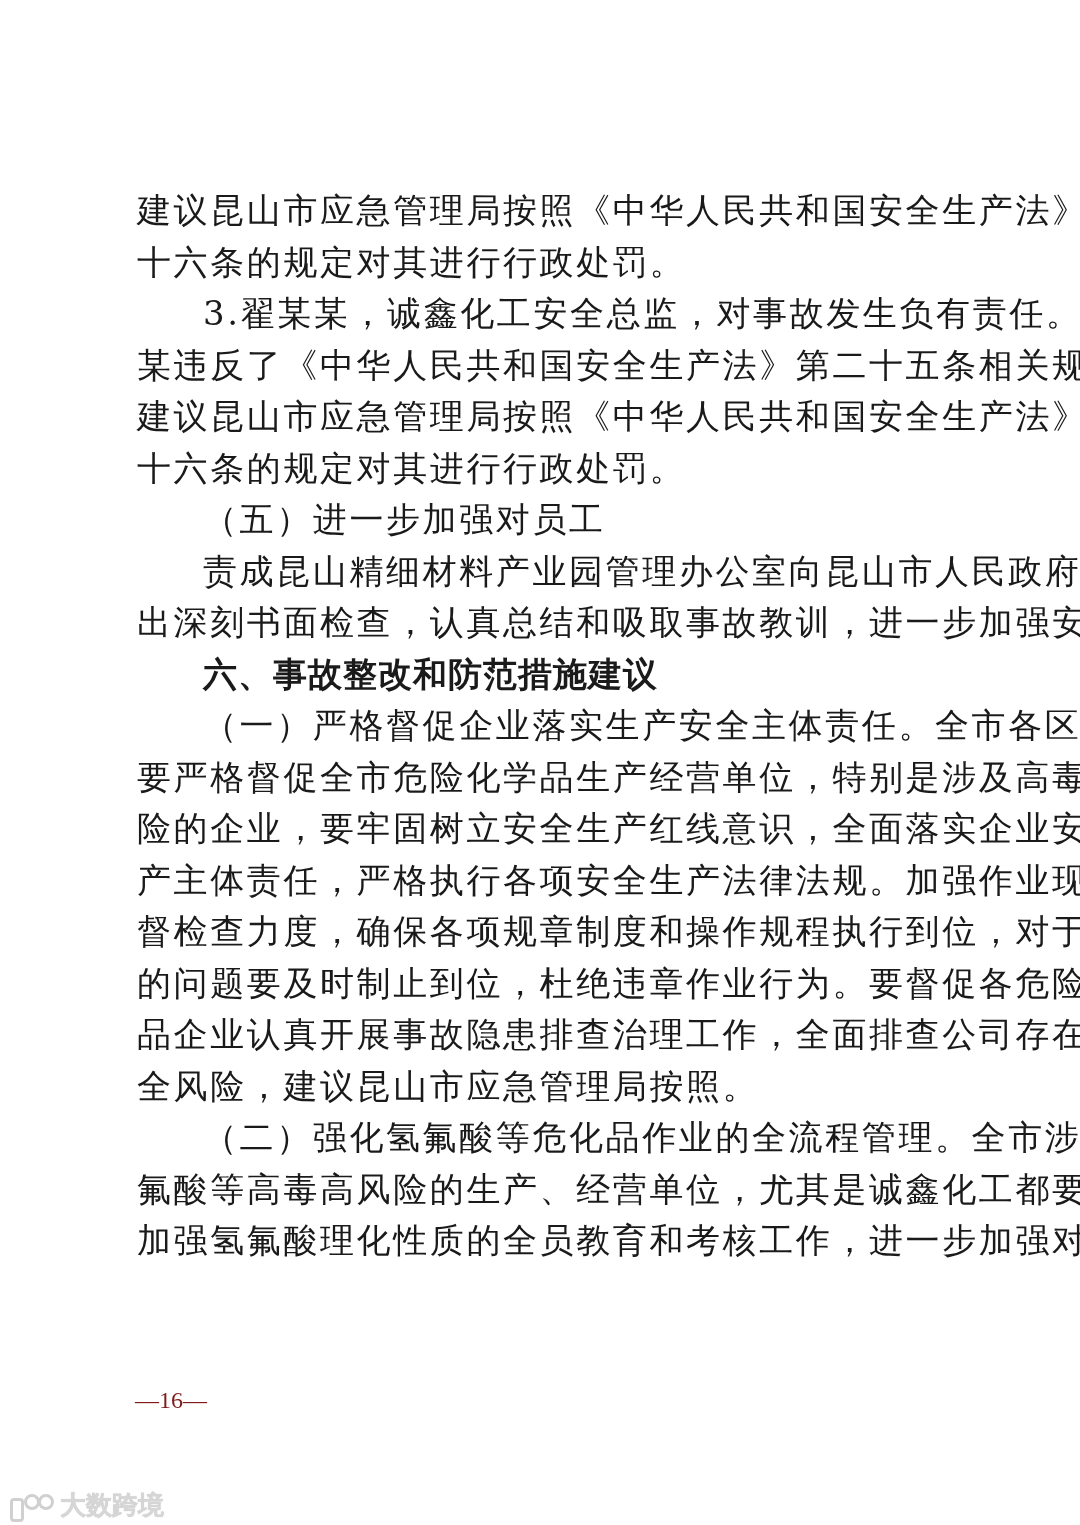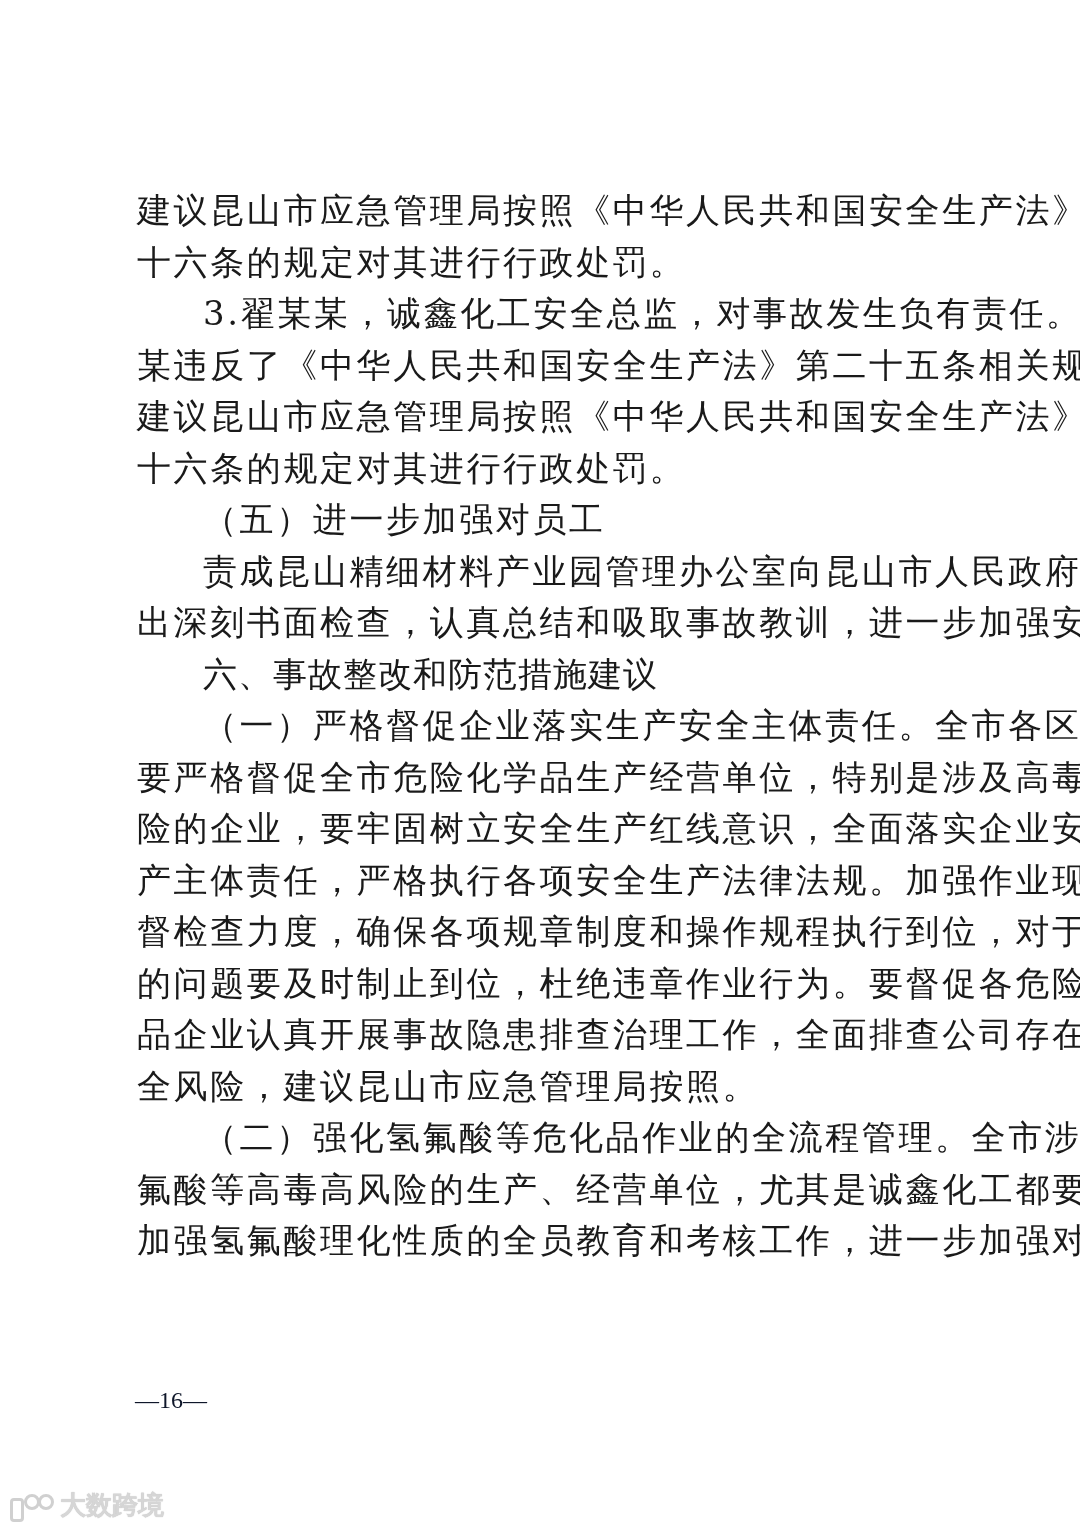--- a/index.html
+++ b/index.html
@@ -6,25 +6,25 @@
     body {
       width: 1080px; height: 1525px; background: #ffffff; position: relative; overflow: hidden;
       font-family: "DejaVu Serif", "Liberation Serif", serif; color: #1a1a1a;
     }
     .page { position: absolute; left: 137px; top: 185px; width: 800px; }
     .line {
       height: 51.5px; line-height: 51.5px; font-size: 34px; white-space: nowrap;
       letter-spacing: 2.6px; text-align: justify;
     }
     .indent { padding-left: 66px; }
-    .heading { font-family: "DejaVu Sans", "Liberation Sans", sans-serif; font-weight: normal; letter-spacing: 1px; }
+    .heading { font-family: "DejaVu Sans", "Liberation Sans", sans-serif; font-weight: bold; letter-spacing: 1px; }
     .subhead-bold { font-family: "DejaVu Sans", "Liberation Sans", sans-serif; }
     .pageno {
       position: absolute; left: 135px; top: 1387px; font-size: 24px;
-      font-family: "Liberation Serif", "DejaVu Serif", serif; color: #0f172a;
+      font-family: "Liberation Serif", "DejaVu Serif", serif; color: #7f1d1d;
     }
     .watermark {
       position: absolute; left: 10px; top: 1488px; font-size: 26px; color: #d6d6d6;
       font-family: "DejaVu Sans", "Liberation Sans", sans-serif; font-weight: bold;
       text-shadow: 0 0 1px #bbb;
       display: flex; align-items: center; gap: 8px;
     }
     .wm-logo { width: 42px; height: 28px; position: relative; }
     .wm-logo span { position: absolute; border: 3px solid #d0d0d0; border-radius: 50%; }
   </style>

